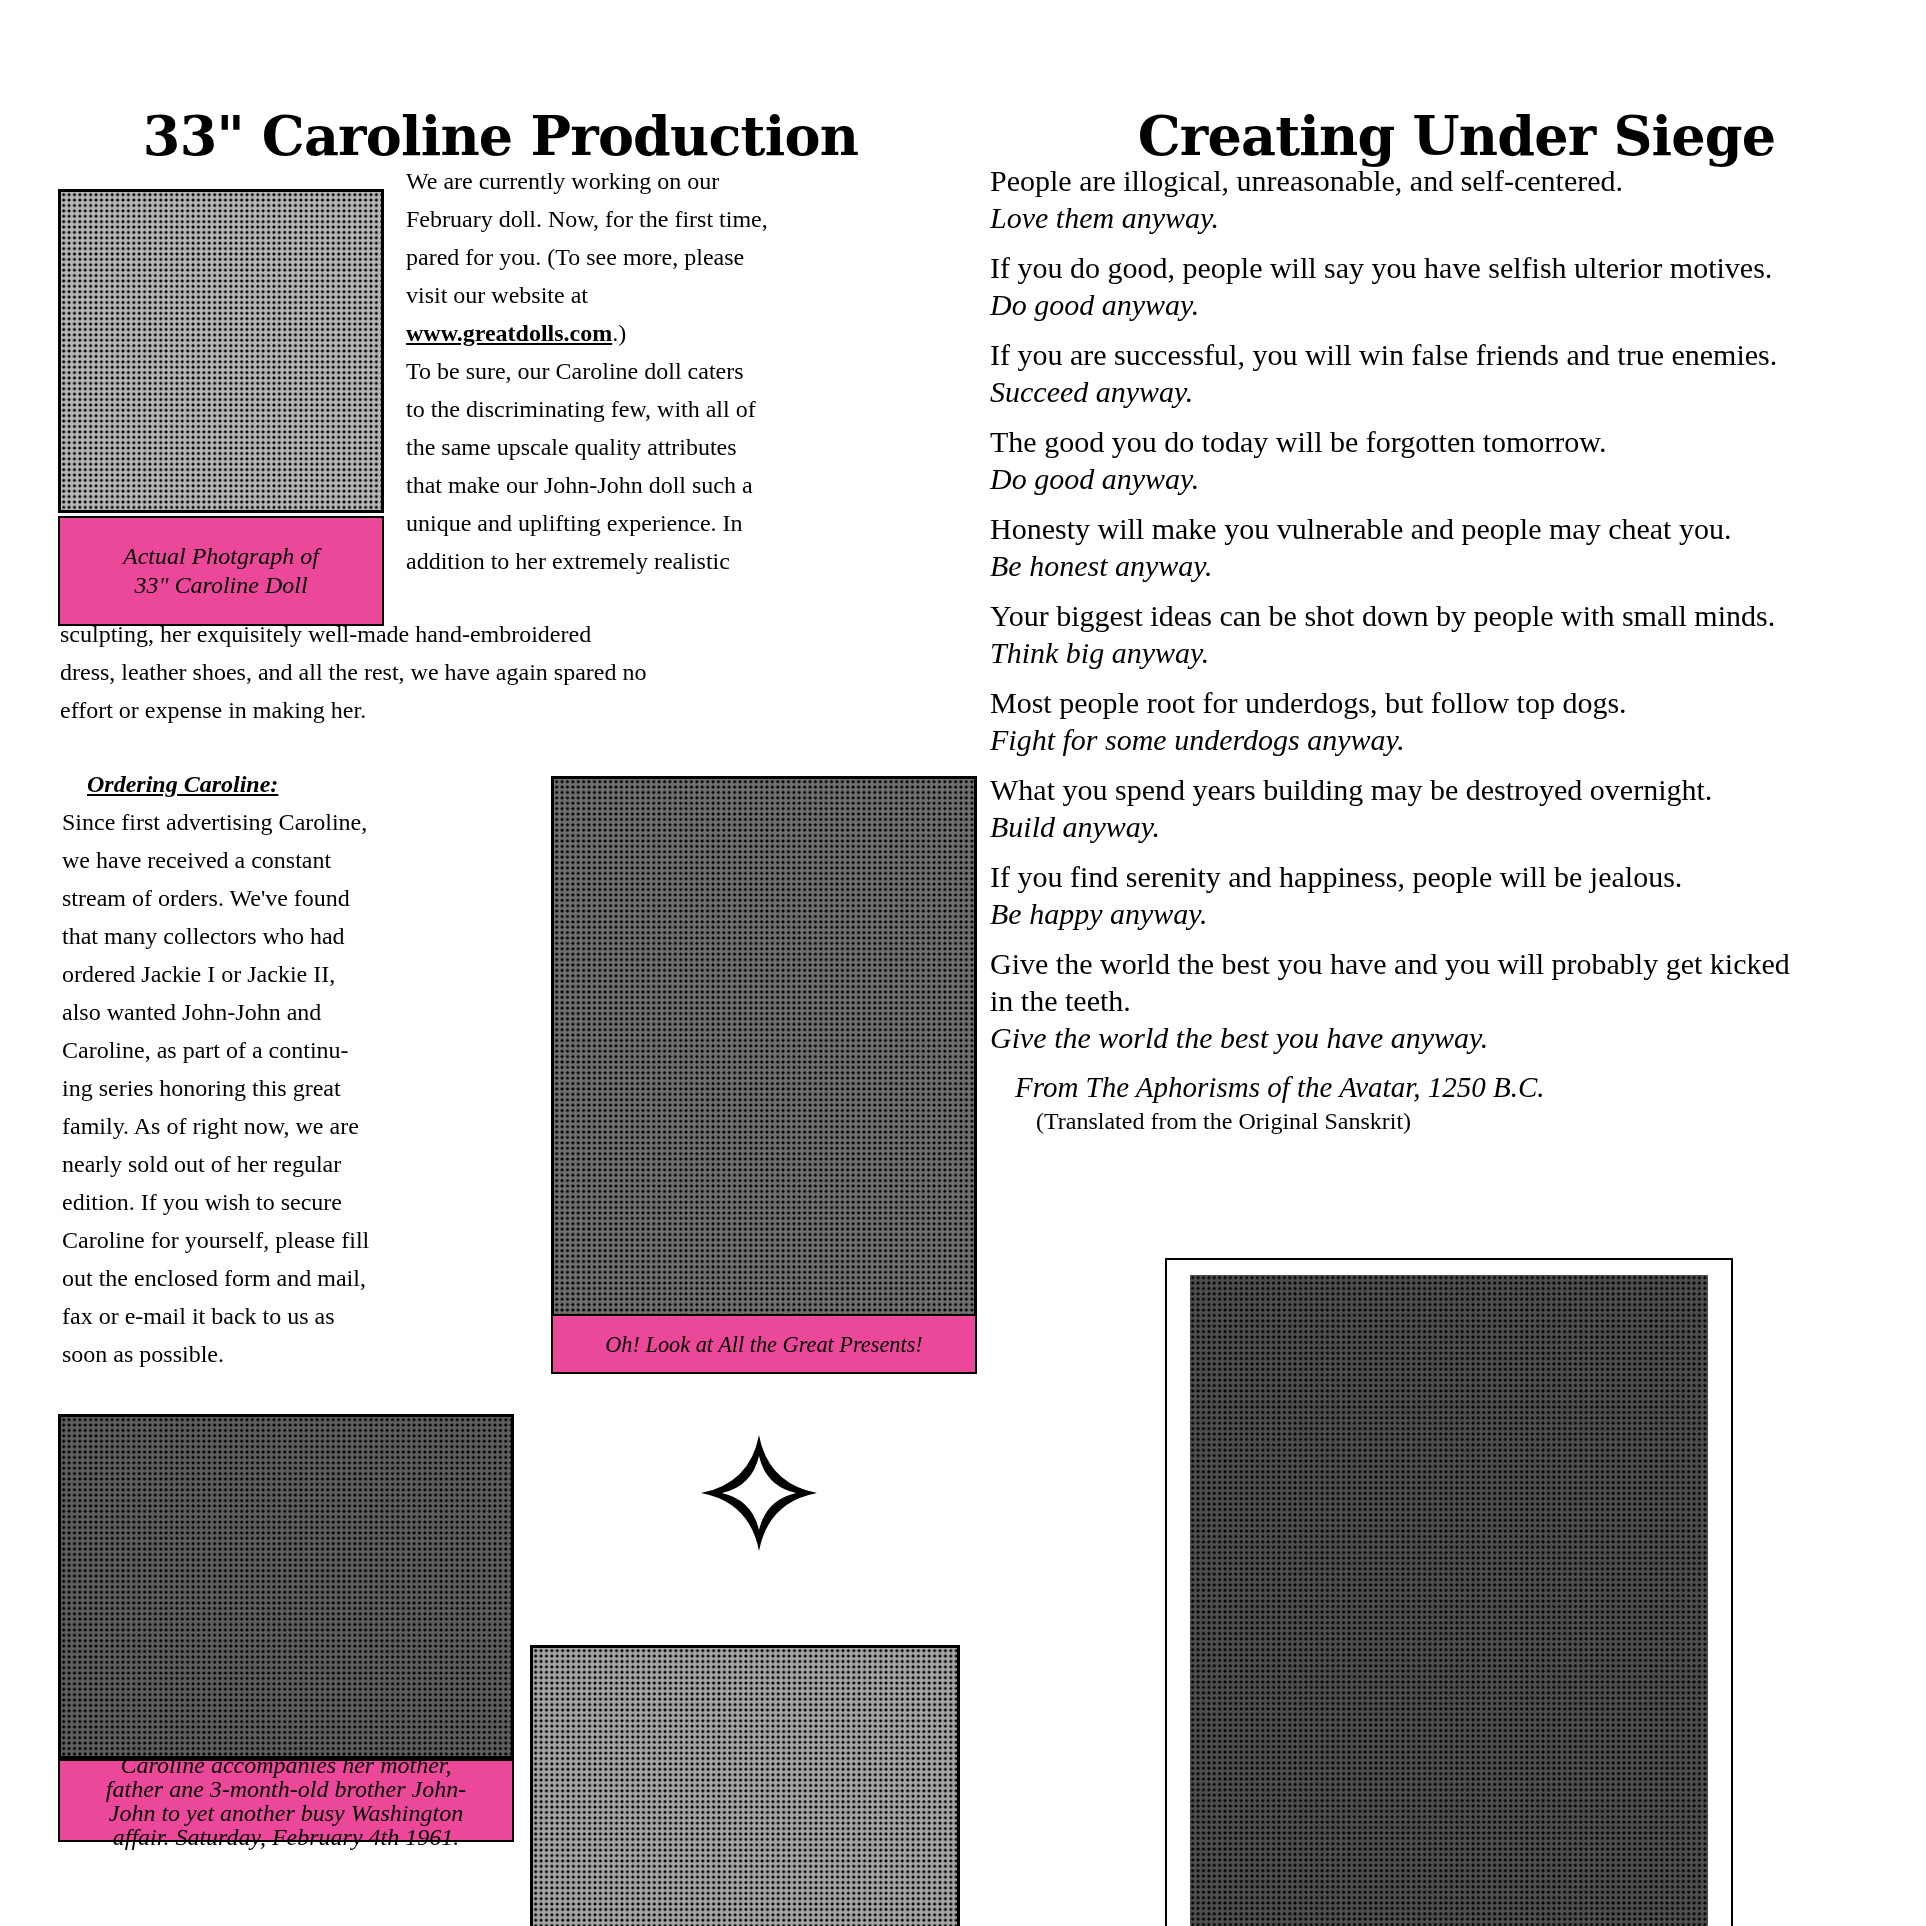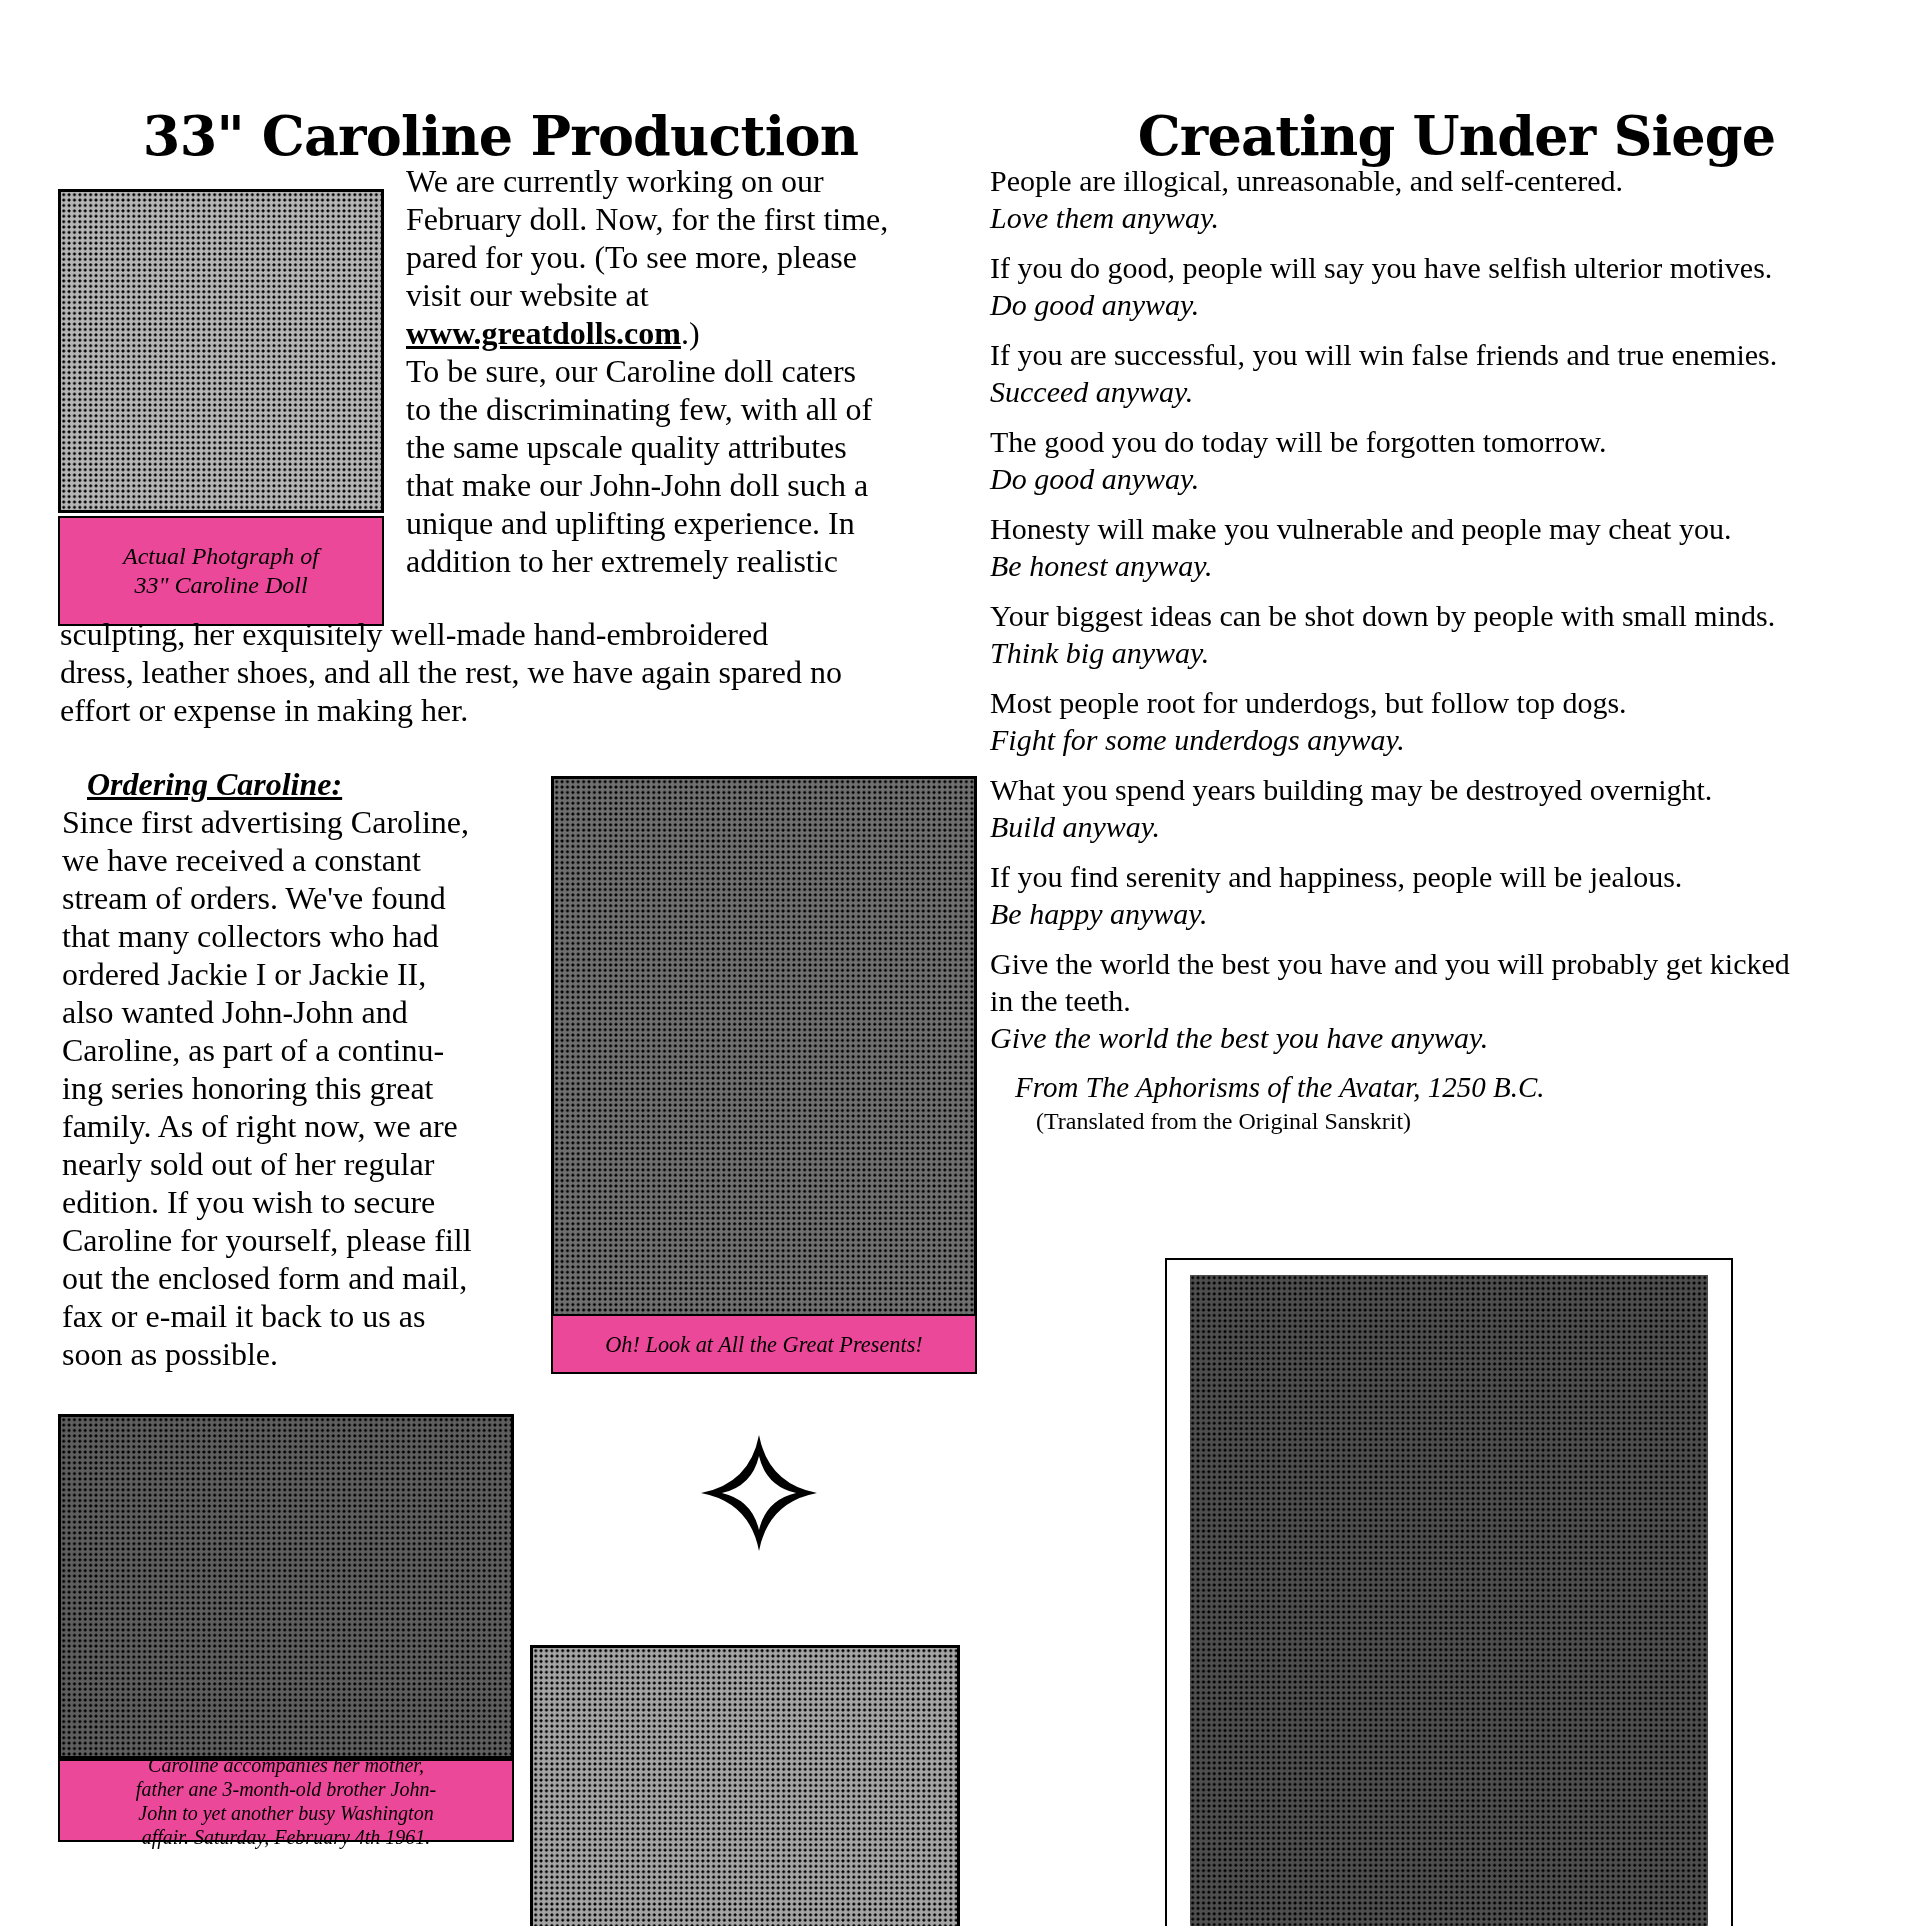--- a/index.html
+++ b/index.html
@@ -1,19 +1,19 @@
 <!DOCTYPE html>
 <html style="font-size:6.2px"><head>
   <meta charset="utf-8">
   <style>
     html, body { margin: 0; padding: 0; background: #ffffff; }
     body { width: 1963px; height: 2549px; position: relative; overflow: hidden; color: #000; font-family: "Liberation Serif", "DejaVu Serif", serif; }
     .abs { position: absolute; }
     .h1 { font-family: "DejaVu Serif", serif; font-weight: bold; font-size: 54px; text-align: center; letter-spacing: -0.8px; }
-    .body-text { font-size: 32px; line-height: 38px; }
+    .body-text { font-size: 24px; line-height: 38px; }
     .it { font-style: italic; margin-left: 25px; }
     .photo { position: absolute; border: 3.1px solid #000; box-sizing: border-box; overflow: hidden; }
     .halftone { width: 100%; height: 100%; background-color: #8a8a8a;
       background-image: radial-gradient(#000 35%, transparent 40%);
       background-size: 5.4px 5.4px; }
     .caption { position: absolute; border: 2.3px solid #000; box-sizing: border-box; background: #ec4899; text-align: center; font-style: italic; font-size: 24px; line-height: 29px; display: flex; align-items: center; justify-content: center; padding: 3.9px 7.7px; }
     .quote { margin: 0 0 13px 0; font-size: 30px; line-height: 37px; }
     .quote .resp { font-style: italic; display: block; }
     .underline { text-decoration: underline; font-weight: bold; }
   </style>
@@ -73,21 +73,21 @@
 <div class="photo" style="left:551px; top:776px; width:426px; height:555px;">
   <div class="halftone" style="background-color:#6f6f6f;"></div>
 </div>
 <div class="caption" style="left:551px; top:1314px; width:426px; height:60px; font-size:22.3px;">
   <span>Oh! Look at All the Great Presents!</span>
 </div>
 
 <div class="photo" style="left:58px; top:1414px; width:456px; height:345px;">
   <div class="halftone" style="background-color:#5e5e5e;"></div>
 </div>
-<div class="caption" style="left:58px; top:1759px; width:456px; height:83px; font-size:20px; line-height:24px;">
+<div class="caption" style="left:58px; top:1759px; width:456px; height:83px; font-size:24px; line-height:24px;">
   <div>
     <div>Caroline accompanies her mother,</div>
     <div>father ane 3-month-old brother John-</div>
     <div>John to yet another busy Washington</div>
     <div>affair. Saturday, February 4th 1961.</div>
   </div>
 </div>
 
 <svg class="abs" style="left:701px; top:1435px;" width="116" height="116" viewBox="0 0 100 100">
   <path d="M50 0 Q58 42 100 50 Q58 58 50 100 Q42 58 0 50 Q42 42 50 0 Z M50 18 Q44 44 18 50 Q44 56 50 82 Q56 56 82 50 Q56 44 50 18 Z" fill="#000" fill-rule="evenodd"></path>

